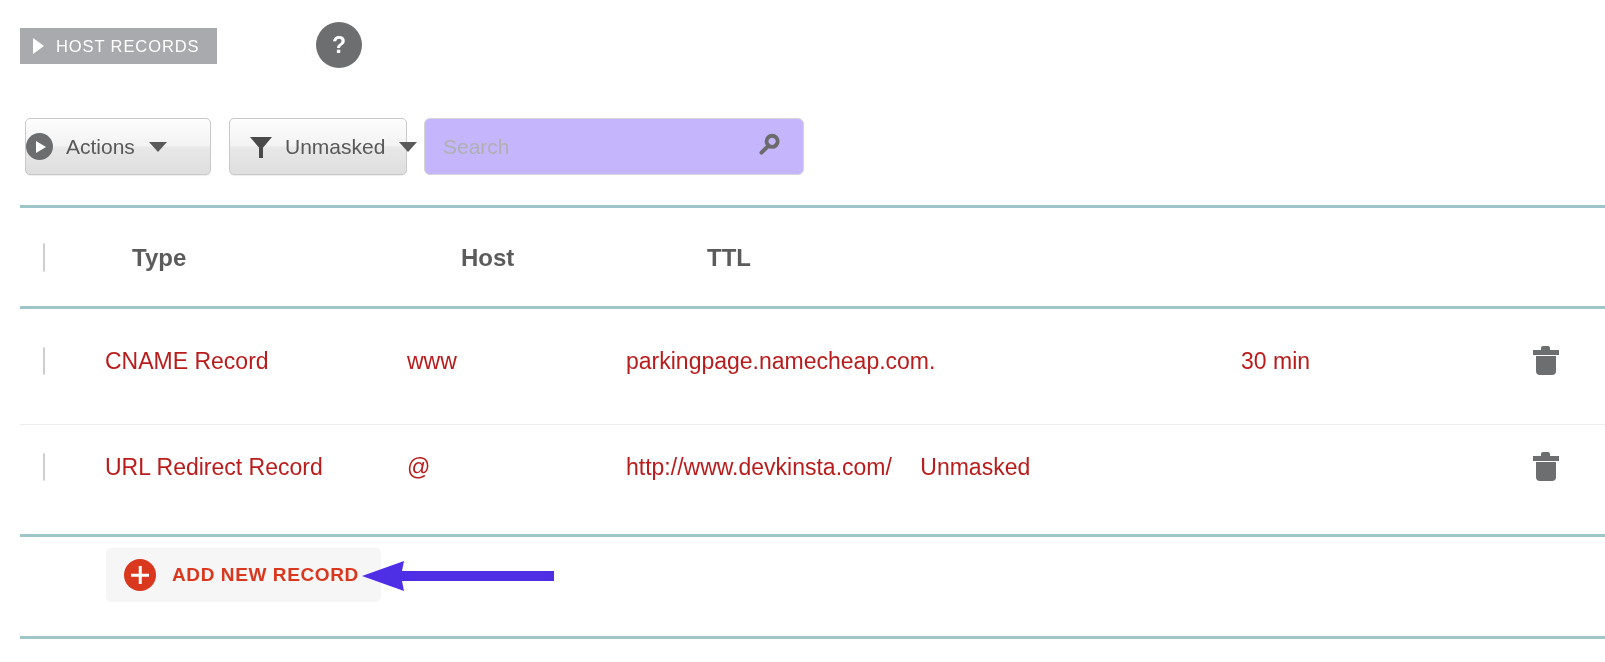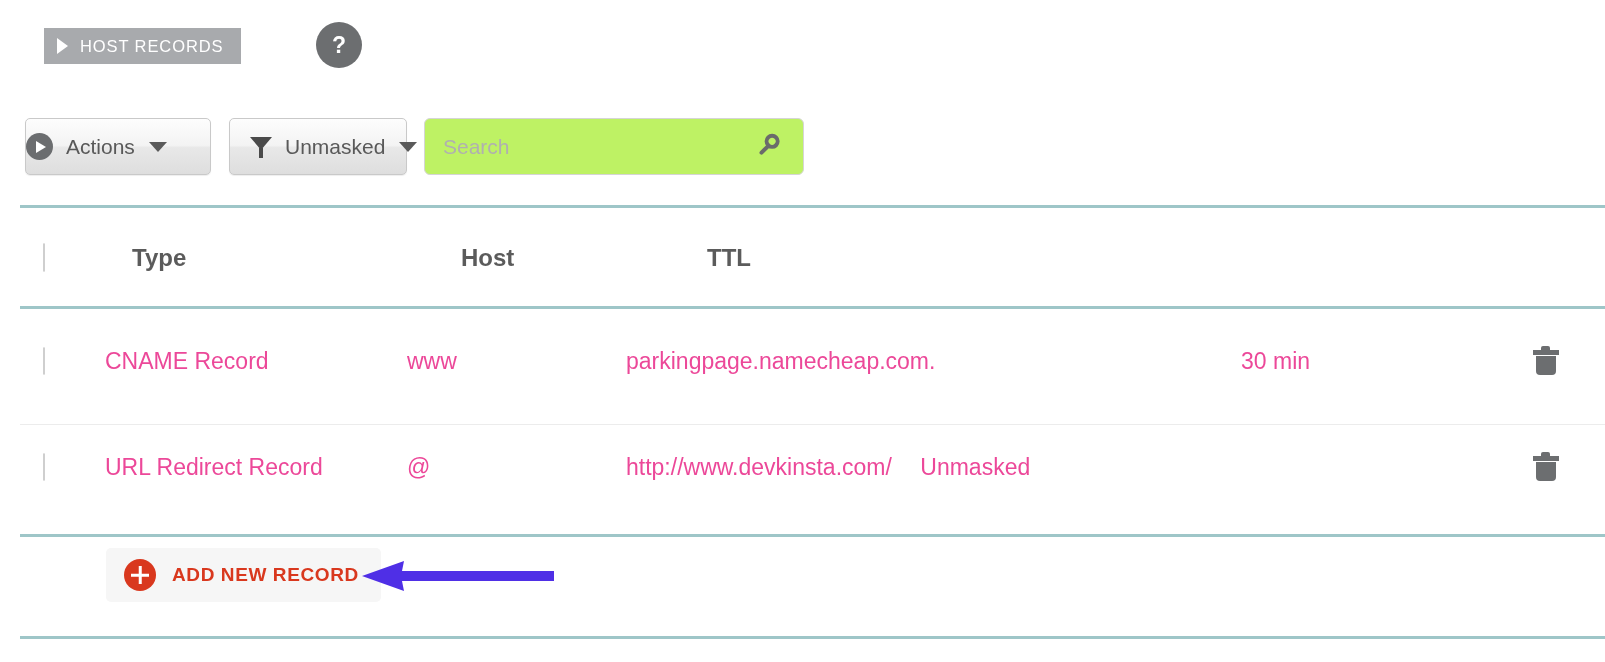--- a/index.html
+++ b/index.html
@@ -30,21 +30,20 @@
     height: 36px;
     background: #a8aaad;
     color: #ffffff;
     font-size: 16.5px;
     letter-spacing: 0.9px;
     display: flex;
     align-items: center;
     padding: 0 18px 0 36px;
     box-sizing: border-box;
     white-space: nowrap;
-    margin-left: 24px;
   }
   #host-records-tab .chev {
     position: absolute;
     left: 13px;
     top: 50%;
     transform: translateY(-50%);
     width: 0; height: 0;
     border-top: 8px solid transparent;
     border-bottom: 8px solid transparent;
     border-left: 11px solid #ffffff;
@@ -138,21 +137,21 @@
   }
 
   #search-box {
     position: absolute;
     left: 424px;
     top: 0;
     width: 380px;
     height: 57px;
     border: 1px solid #d5d5d5;
     border-radius: 6px;
-    background: #bef264;
+    background: #c4b5fd;
     box-sizing: border-box;
     display: flex;
     align-items: center;
   }
   #search-input {
     border: 0;
     outline: 0;
     background: transparent;
     font-family: "Liberation Sans", sans-serif;
     font-size: 21px;
@@ -232,21 +231,21 @@
     background: #ffffff;
     box-sizing: border-box;
   }
 
   #header-row .cell {
     color: #5b5b5b;
     font-size: 24px;
     font-weight: bold;
   }
   .row.data .cell {
-    color: #ec4899;
+    color: #b91c1c;
     font-size: 23px;
   }
   .value-extra { margin-left: 22px; }
 
   .trash-icon {
     width: 26px;
     height: 30px;
     position: relative;
   }
   .trash-icon .lid {

